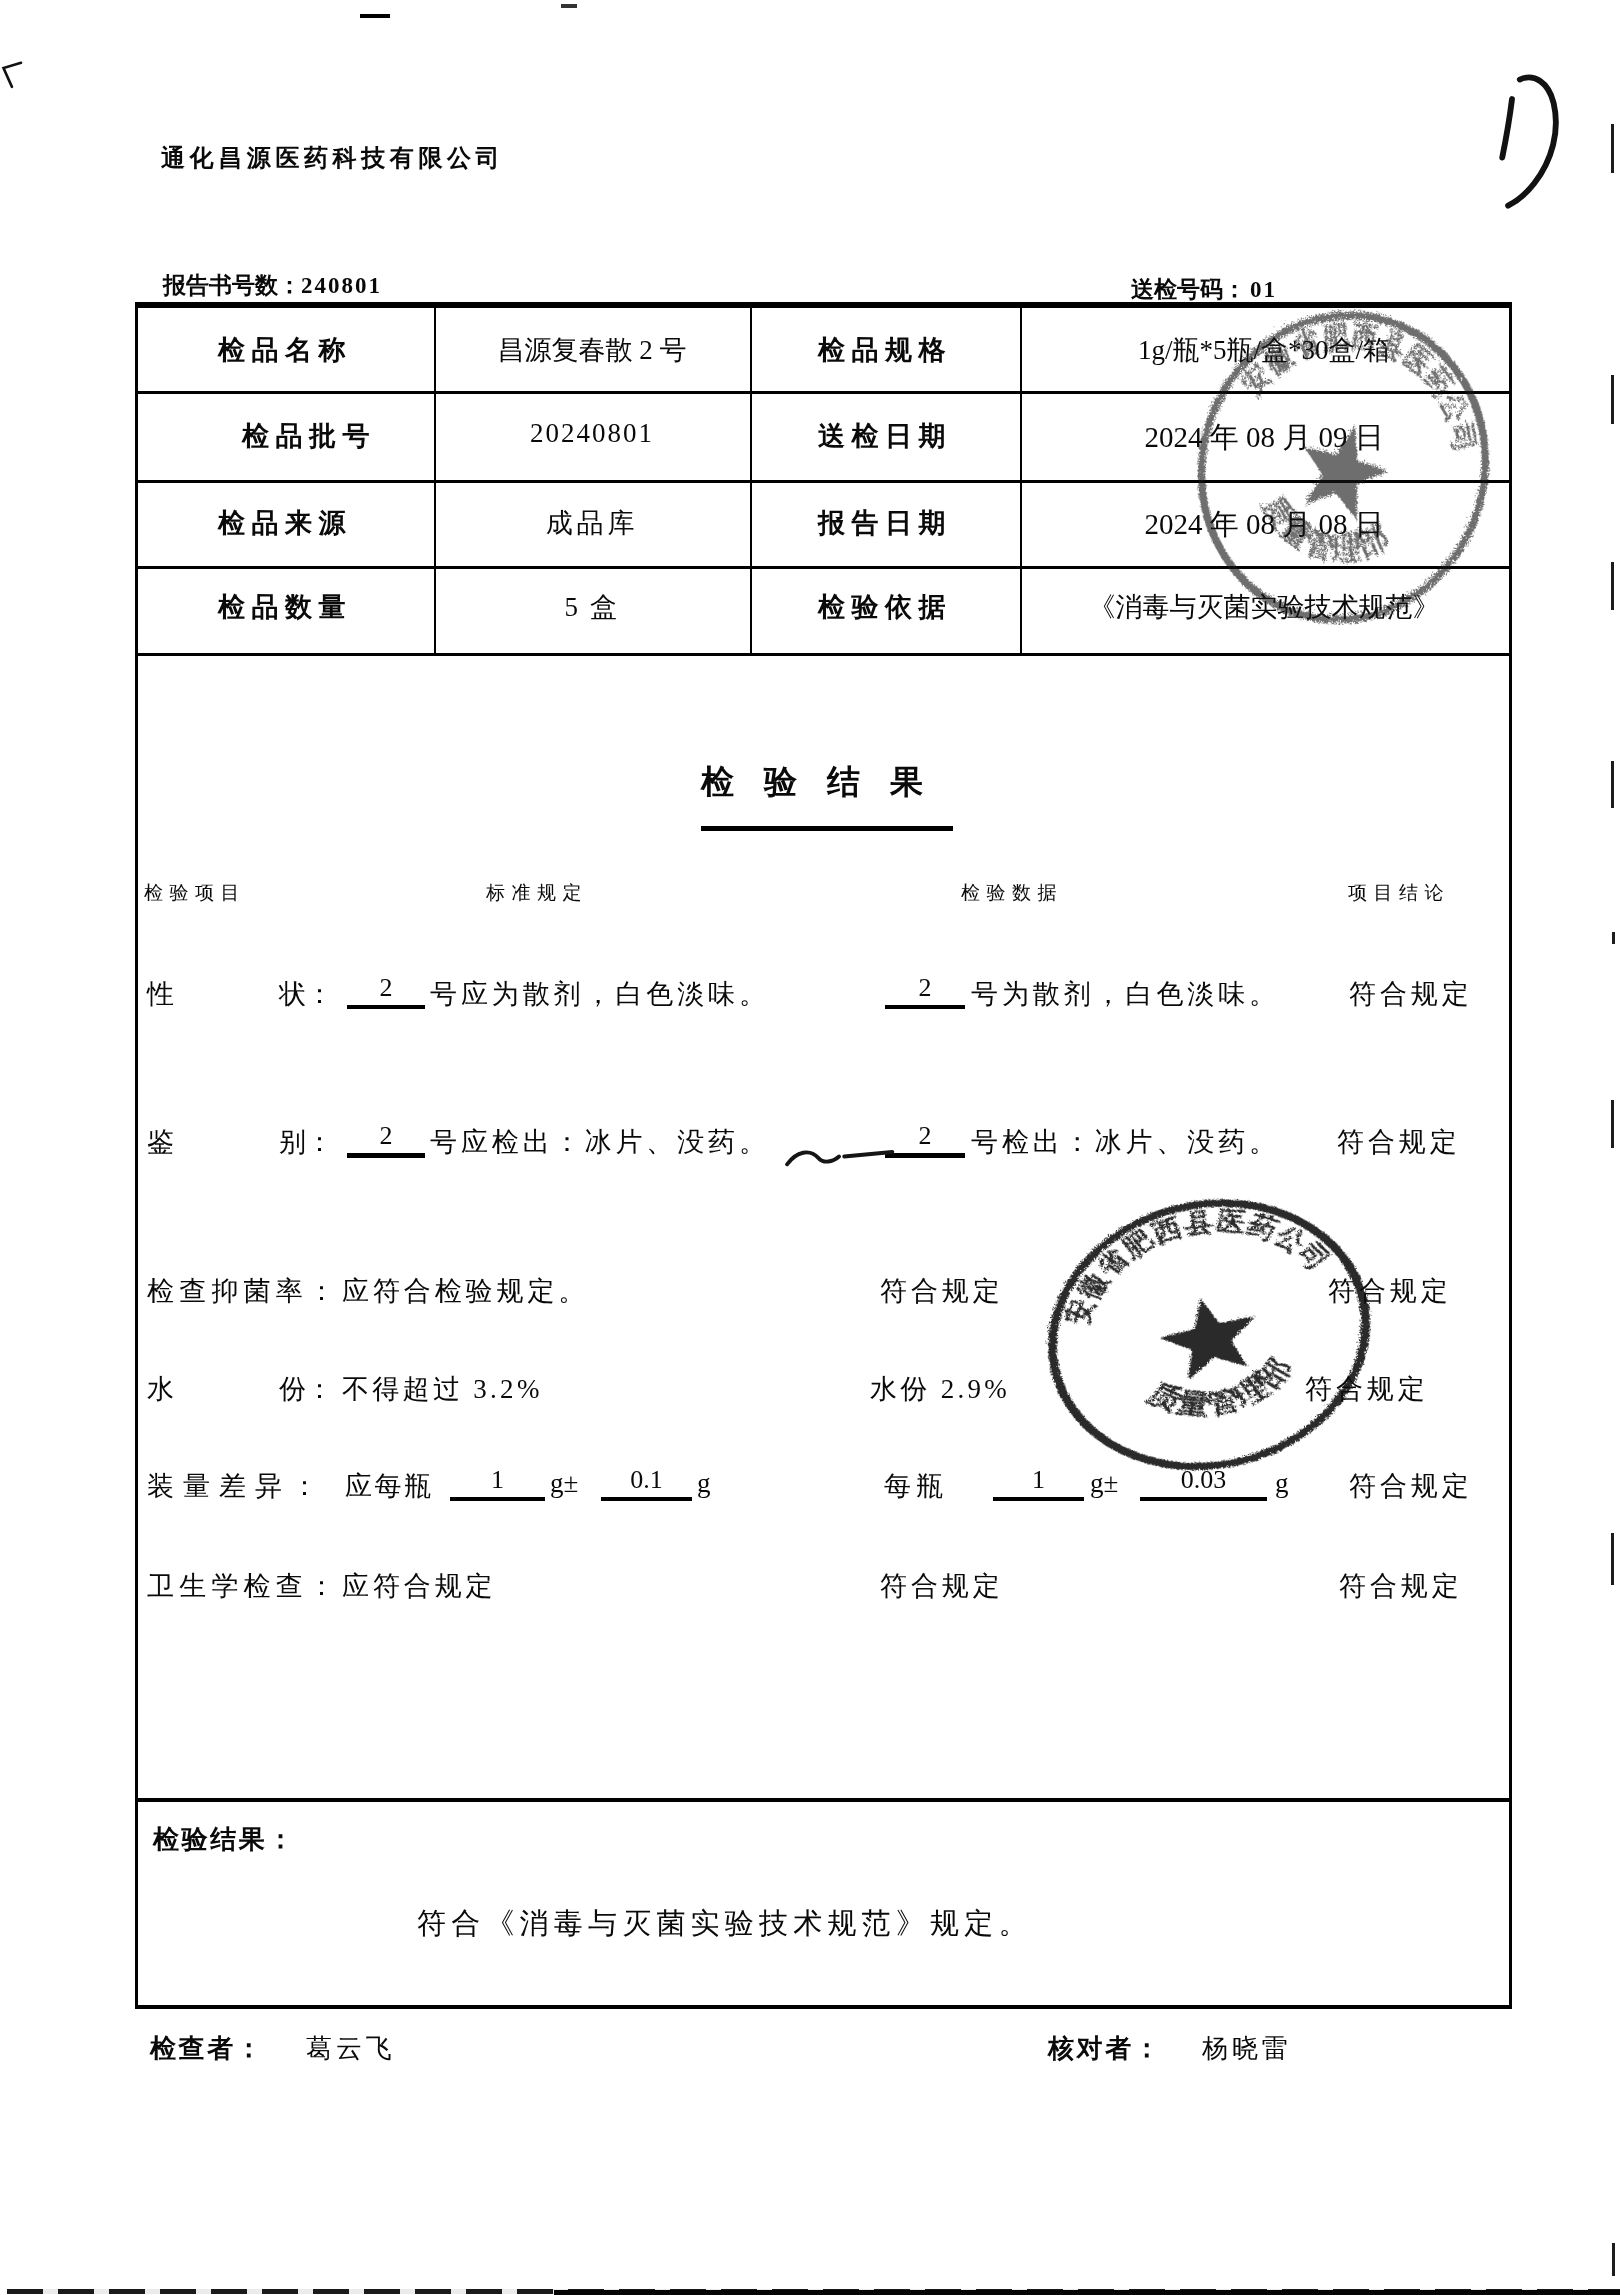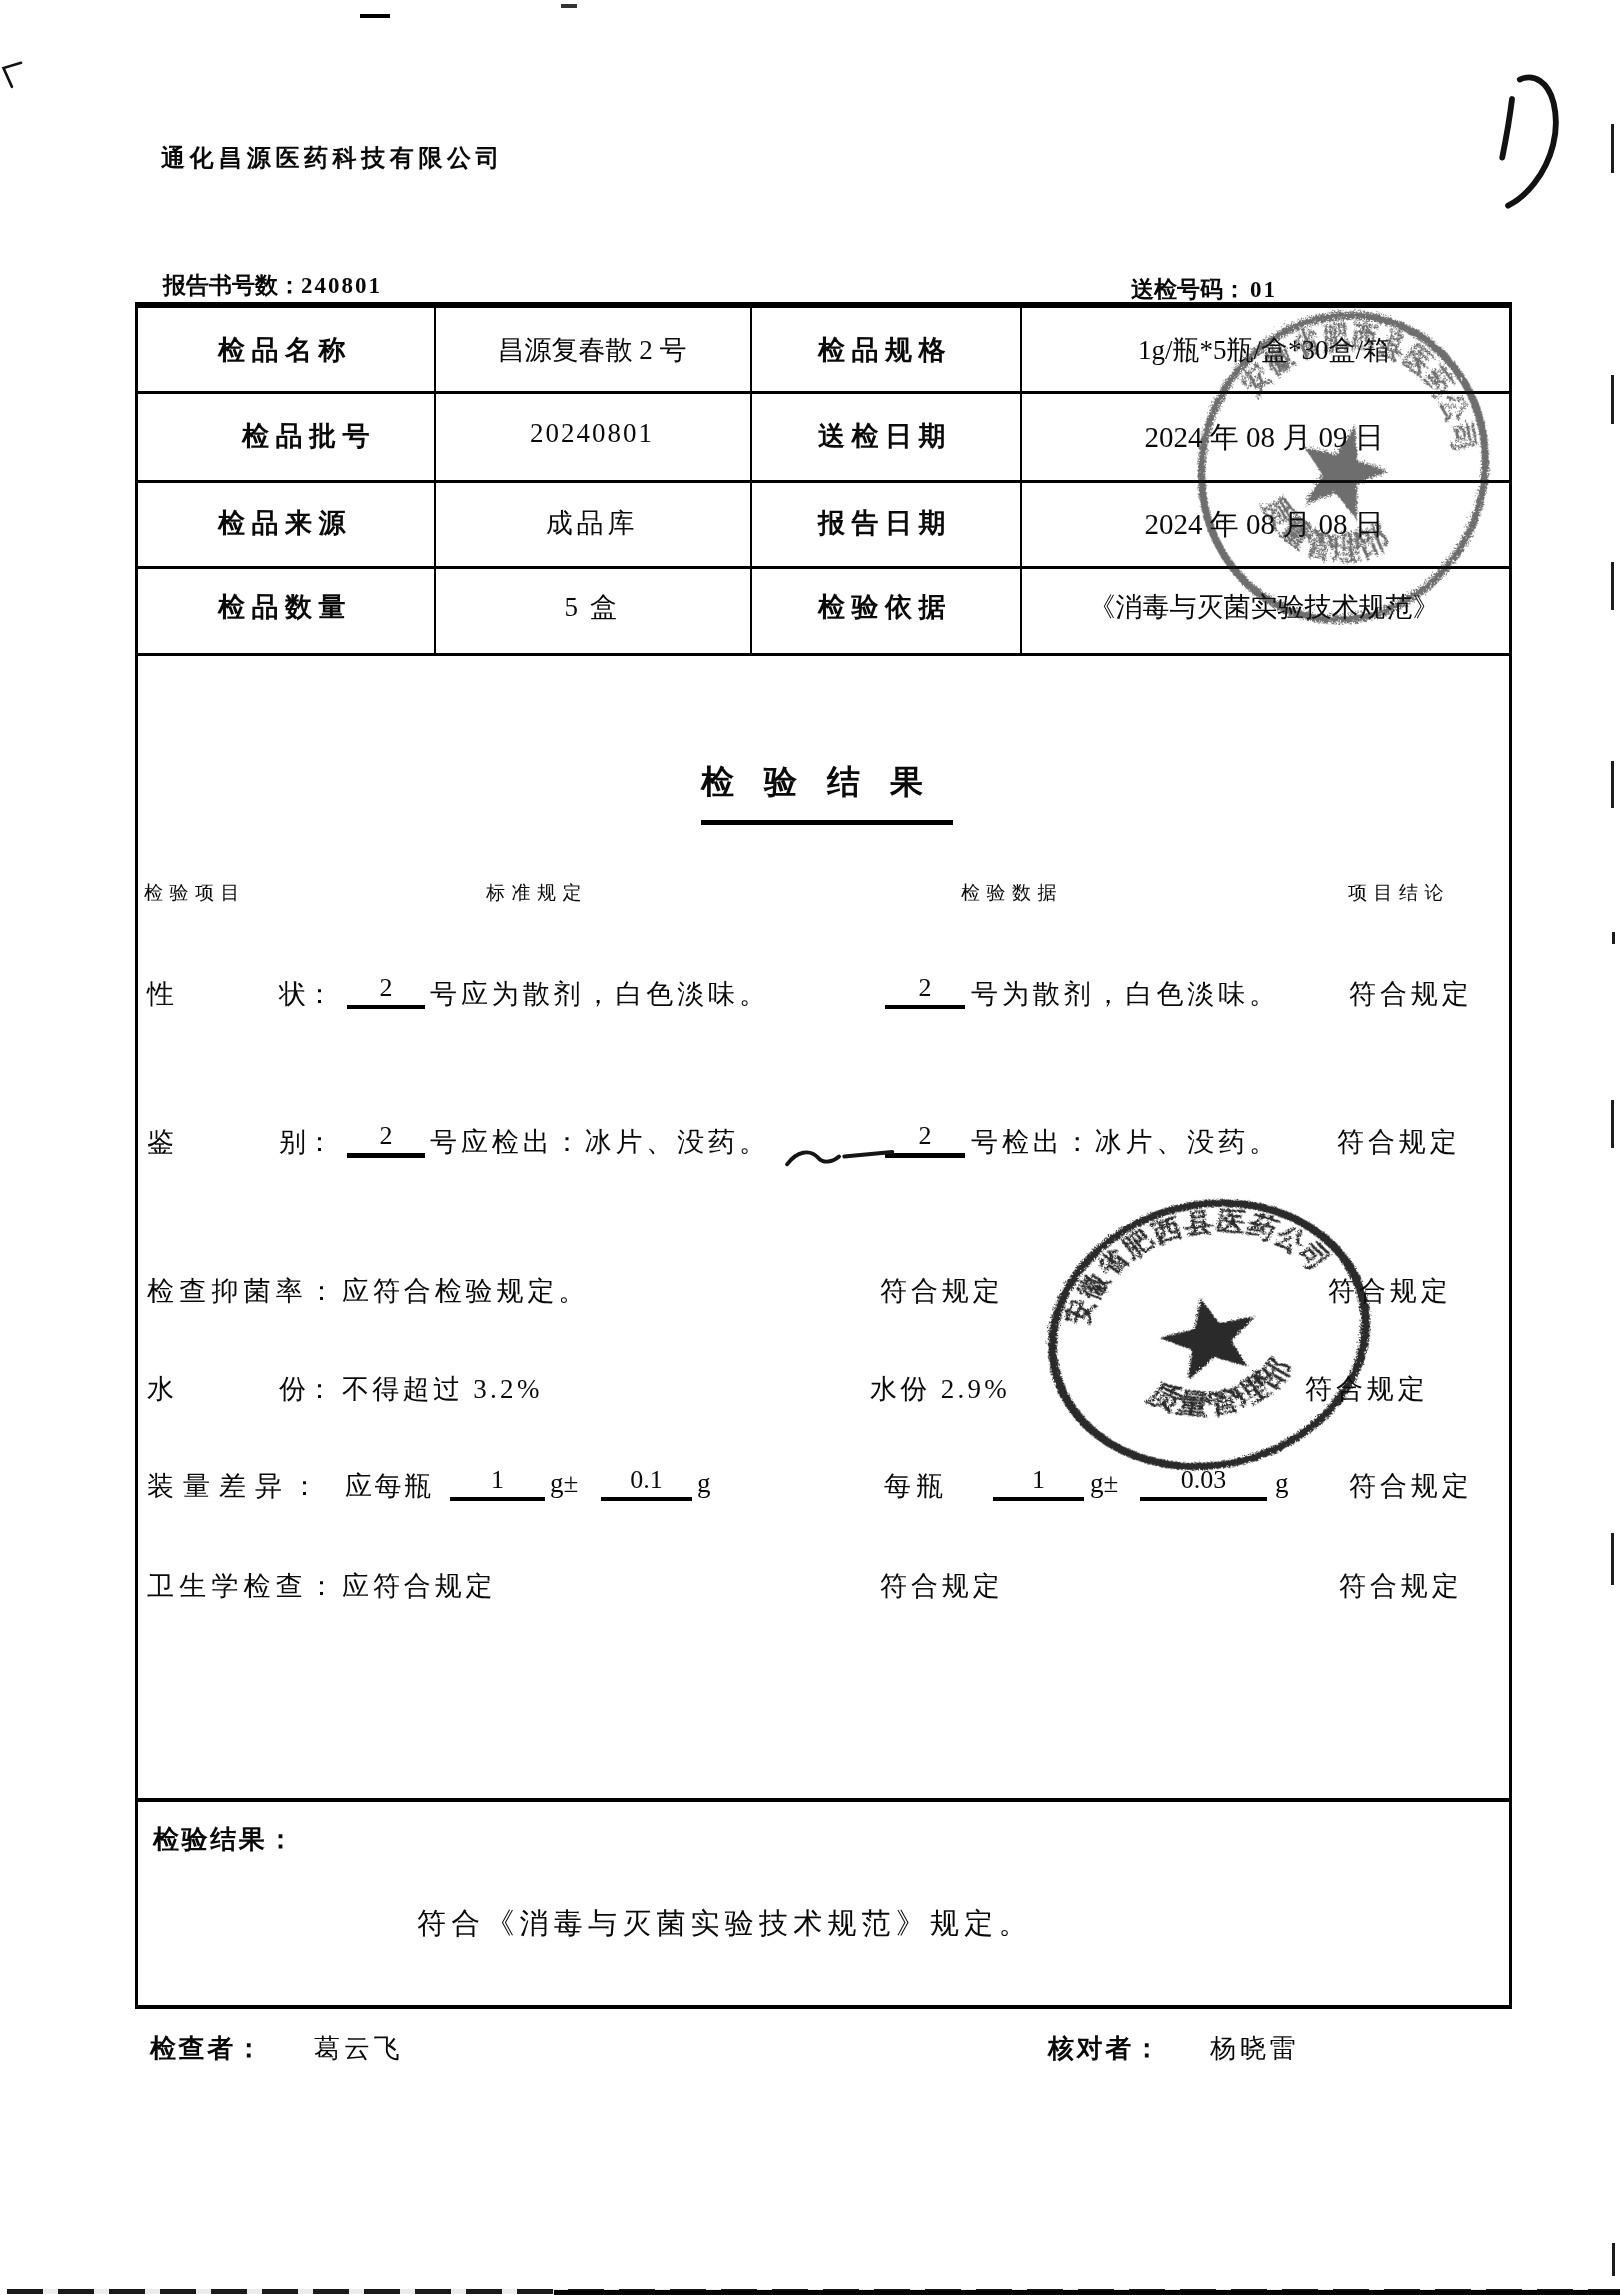--- a/index.html
+++ b/index.html
@@ -10,24 +10,24 @@
   .tick{position:absolute;width:3.3px;background:#1c1c1c;}
   .b{font-weight:bold;}
   .cell-label{font-weight:bold;font-size:27px;letter-spacing:6.5px;transform:translateX(-50%);}
   .cell-val{font-size:27px;transform:translateX(-50%);}
   .rh{font-size:19px;font-weight:normal;letter-spacing:6.5px;}
   .rt{font-size:27px;}
   .verdict{font-size:27px;letter-spacing:3.9px;}
   .blank{display:inline-block;border-bottom:4.6px solid #000;text-align:center;
          font-size:26px;padding-bottom:1.3px;vertical-align:baseline;}
   .sec-title{font-size:33px;font-weight:bold;letter-spacing:30px;
-             border-bottom:5.9px solid #000;padding-bottom:15px;}
+             border-bottom:5.9px solid #000;padding-bottom:21px;}
   .stamp{position:absolute;}
   .sig-label{font-weight:bold;font-size:26px;letter-spacing:2.6px;}
-  .sig-name{font-size:26px;letter-spacing:3.9px;margin-left:8px;}
+  .sig-name{font-size:26px;letter-spacing:3.9px;}
 </style>
 </head>
 <body>
 
 <div class="page">
 
   <svg class="abs" style="left:0;top:57px;" width="33" height="39" viewBox="0 0 50 60">
     <path d="M32,9 L5,17 L18,46" stroke="#111" stroke-width="4" fill="none" stroke-linecap="round"></path>
   </svg>
   <div class="abs" style="left:360px;top:13.7px;width:30px;height:4.6px;background:#000;"></div>

